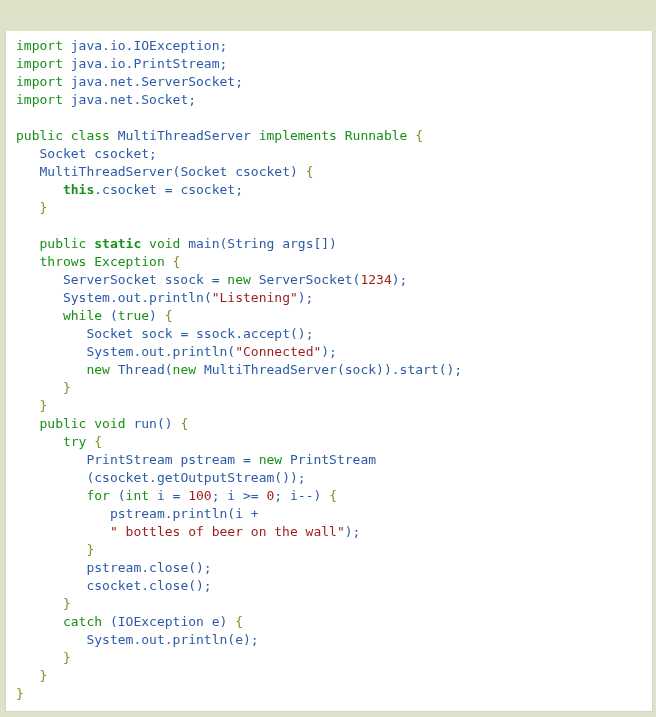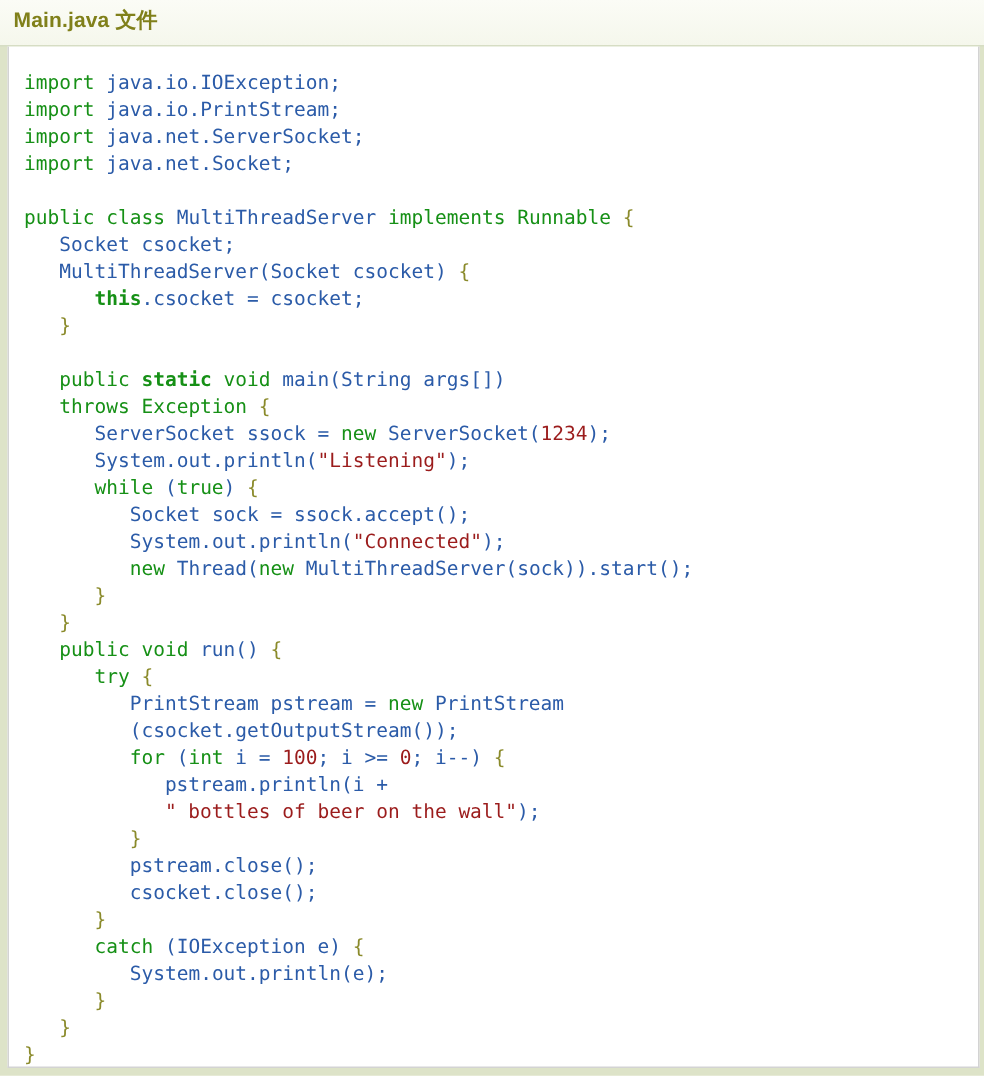--- a/index.html
+++ b/index.html
@@ -47,21 +47,21 @@
     width: 648px;
     height: 681px;
     background: #ffffff;
     border: 1px solid #d3d3d3;
     border-top: none;
     box-sizing: border-box;
     overflow: hidden;
   }
   pre.code {
     margin: 0;
-    padding: 16px 0 0 10px;
+    padding: 6px 0 0 10px;
     font-family: "DejaVu Sans Mono", "Liberation Mono", monospace;
     font-size: 13px;
     line-height: 18px;
     color: #2b5ba8;
     white-space: pre;
     tab-size: 4;
   }
   .k  { color: #169016; }                 
   .kb { color: #169016; font-weight: bold; } 
   .t  { color: #2b5ba8; }                 
@@ -76,23 +76,20 @@
     width: 656px;
     height: 5px;
     background: #dde3c8;
   }
 </style>
 </head>
 <body>
 
 <div class="page">
 
-  <div class="header-band">
-    <div class="page-title">Main.java 文件</div>
-  </div>
 
   <div class="code-panel">
     <pre class="code"><code><span class="k">import</span> <span class="t">java</span><span class="p">.</span><span class="t">io</span><span class="p">.</span><span class="t">IOException</span><span class="p">;</span>
 <span class="k">import</span> <span class="t">java</span><span class="p">.</span><span class="t">io</span><span class="p">.</span><span class="t">PrintStream</span><span class="p">;</span>
 <span class="k">import</span> <span class="t">java</span><span class="p">.</span><span class="t">net</span><span class="p">.</span><span class="t">ServerSocket</span><span class="p">;</span>
 <span class="k">import</span> <span class="t">java</span><span class="p">.</span><span class="t">net</span><span class="p">.</span><span class="t">Socket</span><span class="p">;</span>
 
 <span class="k">public</span> <span class="k">class</span> <span class="t">MultiThreadServer</span> <span class="k">implements</span> <span class="k">Runnable</span> <span class="b">{</span>
    <span class="t">Socket</span> <span class="t">csocket</span><span class="p">;</span>
    <span class="t">MultiThreadServer</span><span class="p">(</span><span class="t">Socket</span> <span class="t">csocket</span><span class="p">)</span> <span class="b">{</span>

